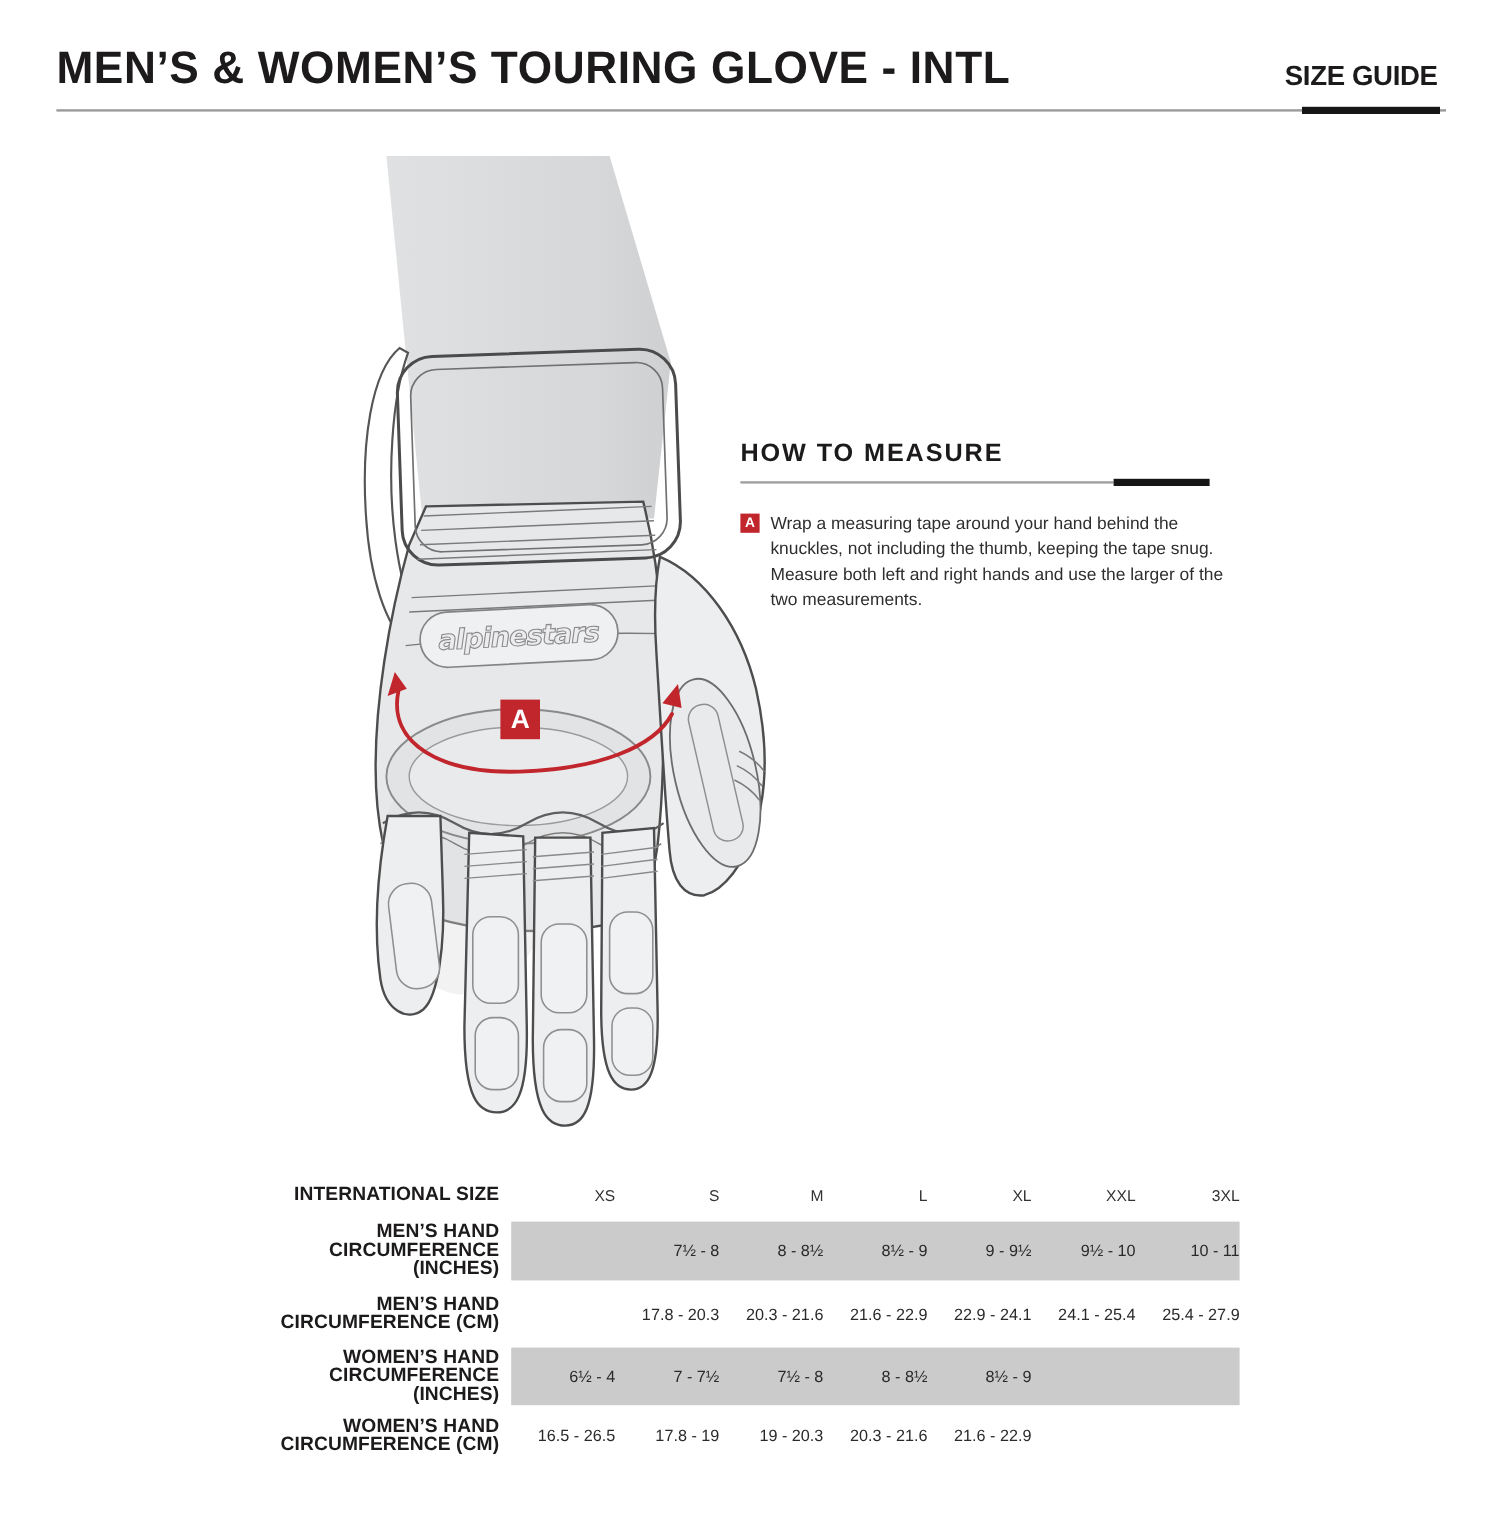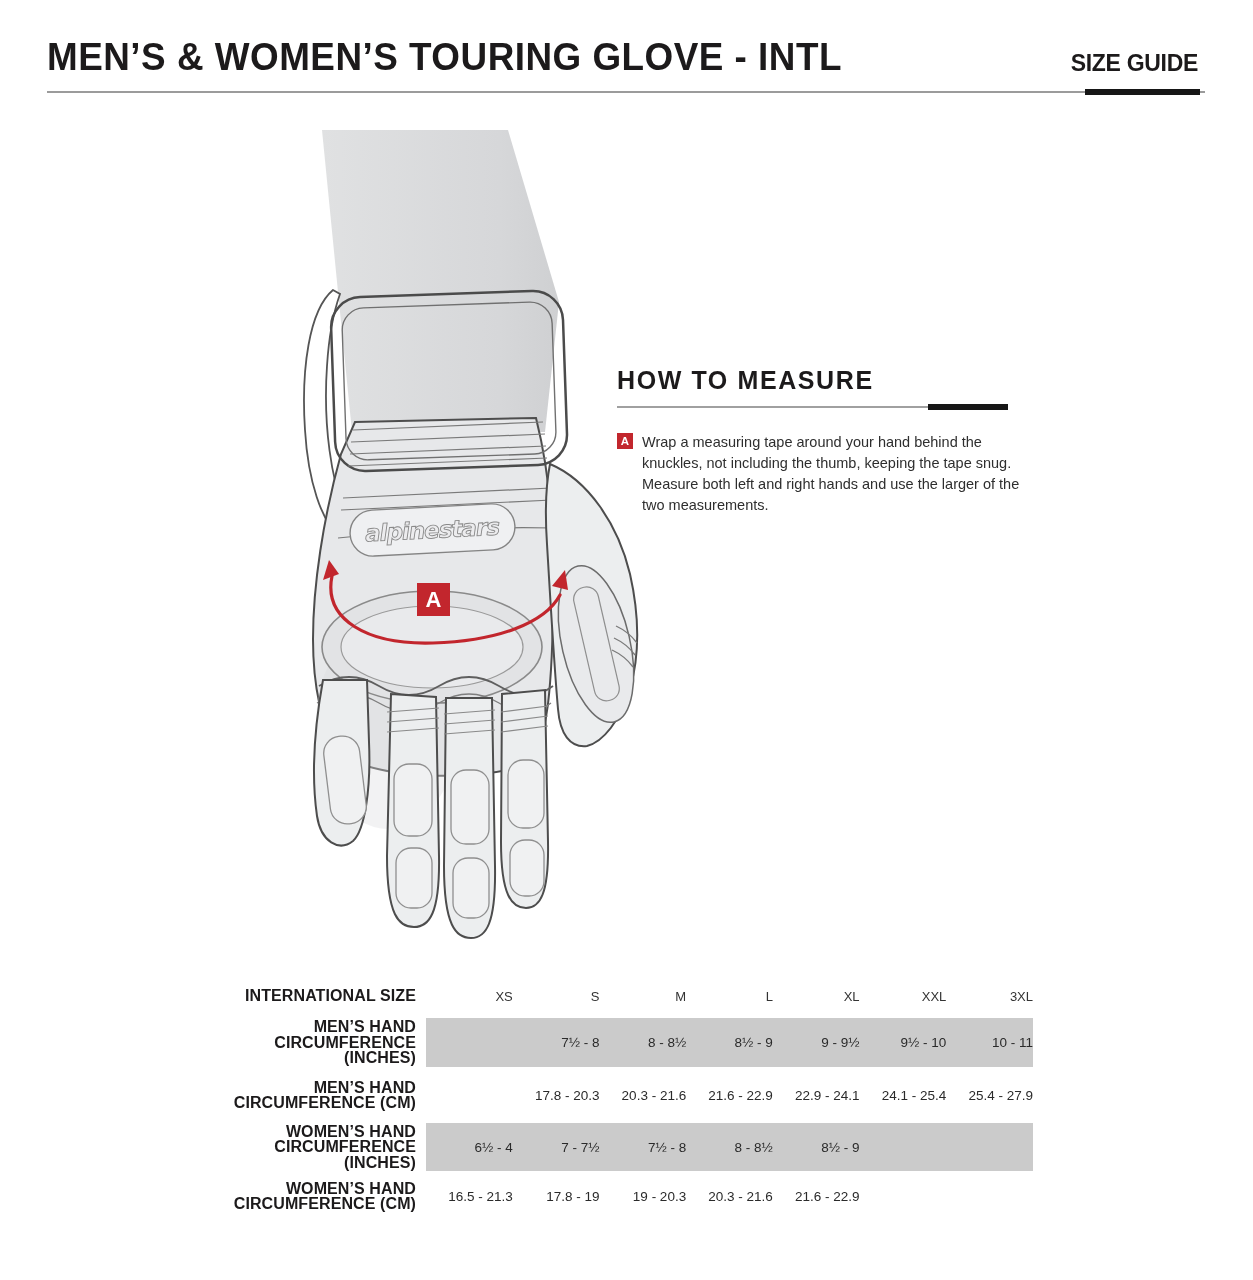--- a/index.html
+++ b/index.html
@@ -16,21 +16,21 @@
   }
   .size-guide {
     position:absolute; right:55px; top:50px;
     font-size:23px; font-weight:bold; letter-spacing:-.3px; color:#1c1a1b;
   }
   .head-rule { position:absolute; left:47px; width:1158px; top:91px; height:2px; background:#9b9b9b; }
   .head-rule-thick { position:absolute; left:1085px; width:115px; top:89px; height:6px; background:#161616; }
 
   
   .measure { position:absolute; left:617px; top:366px; width:400px; }
-  .measure h2 { font-size:25px; font-weight:bold; letter-spacing:1.6px; color:#1c1a1b; }
+  .measure h2 { font-size:21px; font-weight:bold; letter-spacing:1.6px; color:#1c1a1b; }
   .measure-rule { position:relative; width:391px; height:6px; margin-top:9px; }
   .measure-rule .thin { position:absolute; left:0; right:80px; top:2px; height:2px; background:#a0a0a0; }
   .measure-rule .thick { position:absolute; right:0; width:80px; top:0; height:6px; background:#161616; }
   .measure-item { display:flex; margin-top:22px; }
   .badge {
     width:16px; height:16px; background:#c2262d; color:#fff; flex:0 0 16px;
     font-size:11.5px; font-weight:bold; display:flex; align-items:center; justify-content:center;
     margin-right:9px; margin-top:1px;
   }
   .item-title { font-size:15px; font-weight:bold; color:#1c1a1b; margin-bottom:4px; }
@@ -242,21 +242,21 @@
         <div class="t-cell"></div>
       </div>
     </div>
 
     <div class="t-row t-r3">
       <div class="t-label">
         <span>WOMEN’S HAND</span>
         <span>CIRCUMFERENCE (CM)</span>
       </div>
       <div class="t-cells">
-        <div class="t-cell">16.5 - 21.3</div>
+        <div class="t-cell">16.5 - 26.5</div>
         <div class="t-cell">17.8 - 19</div>
         <div class="t-cell">19 - 20.3</div>
         <div class="t-cell">20.3 - 21.6</div>
         <div class="t-cell">21.6 - 22.9</div>
         <div class="t-cell"></div>
         <div class="t-cell"></div>
       </div>
     </div>
 
   </div>

